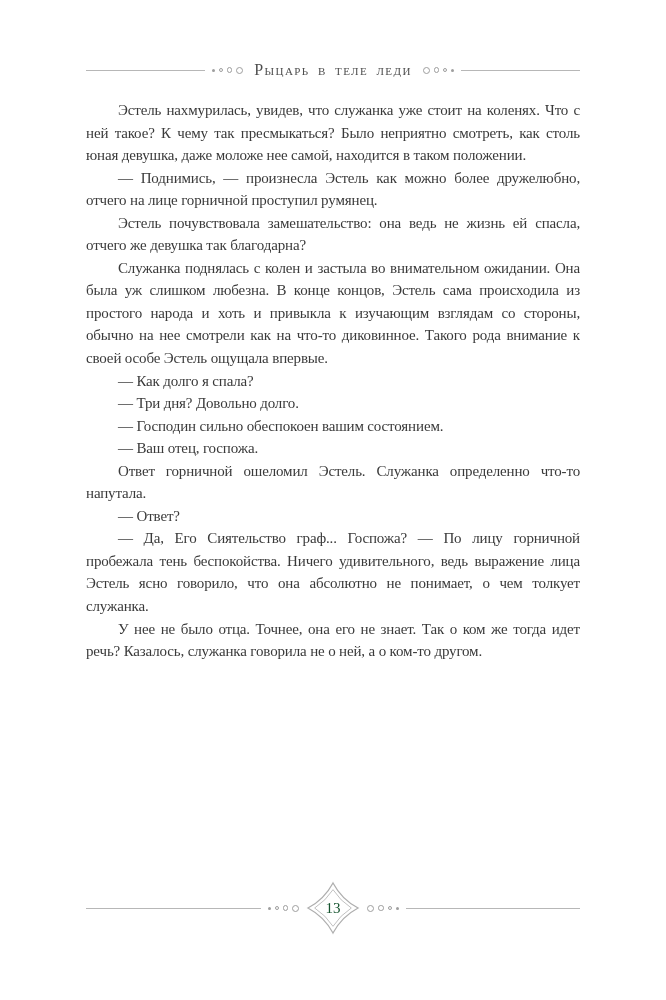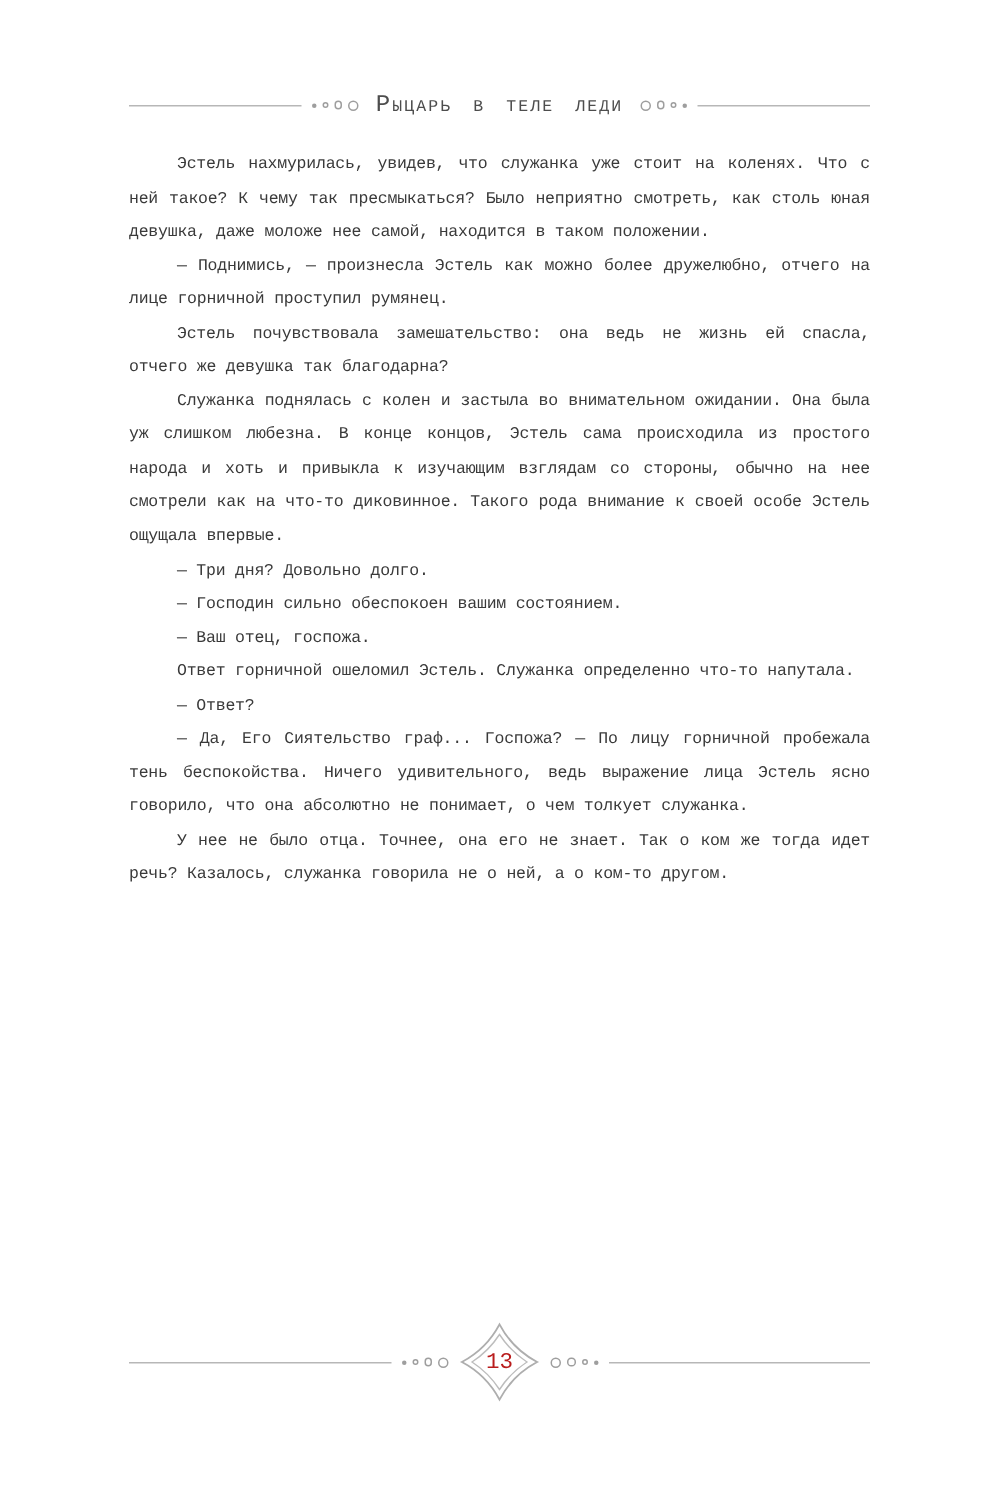--- a/index.html
+++ b/index.html
@@ -2,21 +2,21 @@
 <html lang="ru"><head>
 <meta charset="utf-8">
 <style>
   html, body { margin: 0; padding: 0; background: #ffffff; }
   .page {
     position: relative;
     width: 666px;
     height: 1000px;
     background: #ffffff;
     overflow: hidden;
-    font-family: Liberation Mono, monospace;
+    font-family: Liberation Serif, serif;
   }
 
   
   .header {
     position: absolute;
     top: 61px;
     left: 86px;
     right: 86px;
     display: flex;
     align-items: center;
@@ -54,21 +54,21 @@
   .d4 { width: 7px;  height: 7px;  border: 1px solid #9e9e9e; }
 
   
   .bodytext {
     position: absolute;
     top: 99px;
     left: 86px;
     right: 86px;
     bottom: 72px;
     overflow: hidden;
-    font-size: 11px;
+    font-size: 15px;
     line-height: 22.55px;
     letter-spacing: -0.15px;
     color: #3a3a3a;
     text-align: justify;
     hyphens: auto;
     -webkit-hyphens: auto;
   }
   .bodytext p {
     margin: 0;
     text-indent: 32px;
@@ -90,21 +90,21 @@
     width: 54px;
     height: 54px;
     display: flex;
     align-items: center;
     justify-content: center;
   }
   .diamond svg { position: absolute; inset: 0; }
   .page-num {
     position: relative;
     font-size: 15px;
-    color: #b91c1c;
+    color: #14532d;
     line-height: 1;
   }
 </style>
 </head>
 <body>
 
 <div class="page">
 
   <div class="header">
     <div class="rule"></div>
@@ -122,20 +122,21 @@
         <i class="d1"></i>
     </div>
     <div class="rule"></div>
   </div>
 
   <div class="bodytext">
     <p>Эстель нахмурилась, увидев, что служанка уже стоит на коленях. Что с ней такое? К чему так пресмыкаться? Было неприятно смотреть, как столь юная девушка, даже моложе нее самой, находится в таком положении.</p>
     <p>— Поднимись, — произнесла Эстель как можно более дружелюбно, отчего на лице горничной проступил румянец.</p>
     <p>Эстель почувствовала замешательство: она ведь не жизнь ей спасла, отчего же девушка так благодарна?</p>
     <p>Служанка поднялась с колен и застыла во внимательном ожидании. Она была уж слишком любезна. В конце концов, Эстель сама происходила из простого народа и хоть и привыкла к изучающим взглядам со стороны, обычно на нее смотрели как на что-то диковинное. Такого рода внимание к своей особе Эстель ощущала впервые.</p>
+    <p>— Как долго я спала?</p>
     <p>— Три дня? Довольно долго.</p>
     <p>— Господин сильно обеспокоен вашим состоянием.</p>
     <p>— Ваш отец, госпожа.</p>
     <p>Ответ горничной ошеломил Эстель. Служанка определенно что-то напутала.</p>
     <p>— Ответ?</p>
     <p>— Да, Его Сиятельство граф... Госпожа? — По лицу горничной пробежала тень беспокойства. Ничего удивительного, ведь выражение лица Эстель ясно говорило, что она абсолютно не понимает, о чем толкует служанка.</p>
     <p>У нее не было отца. Точнее, она его не знает. Так о ком же тогда идет речь? Казалось, служанка говорила не о ней, а о ком-то другом.</p>
 
   </div>
 

